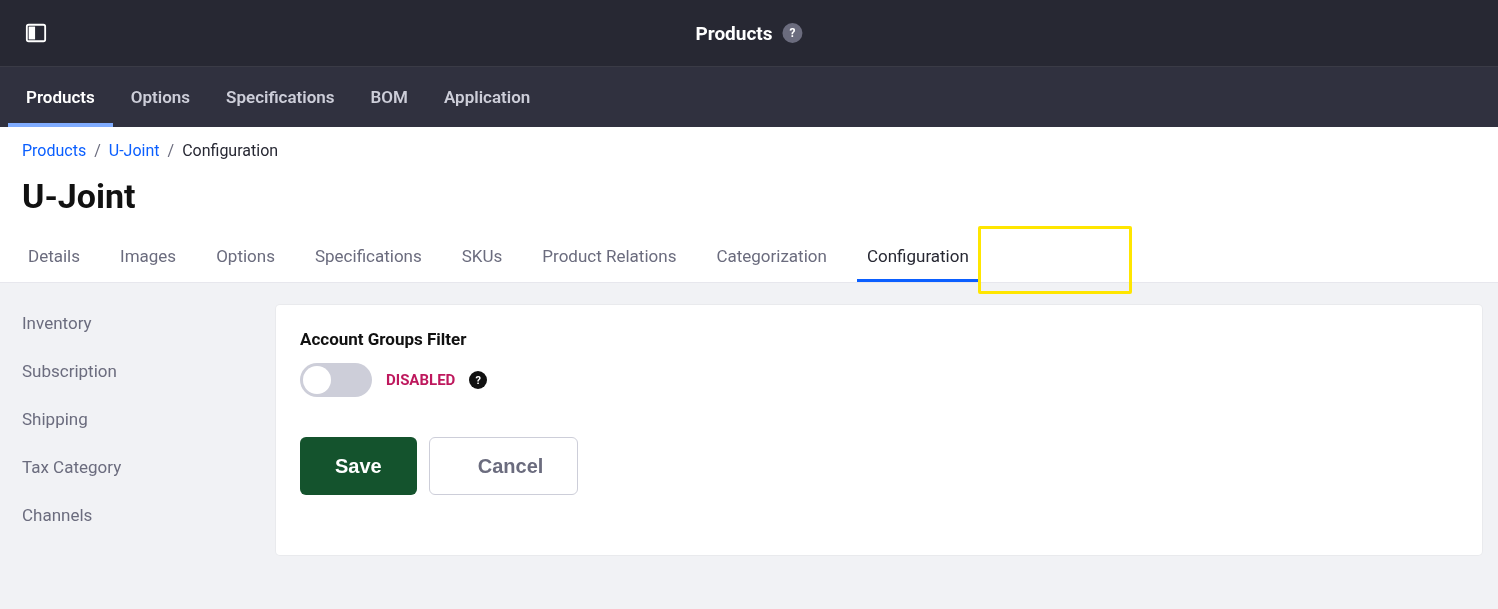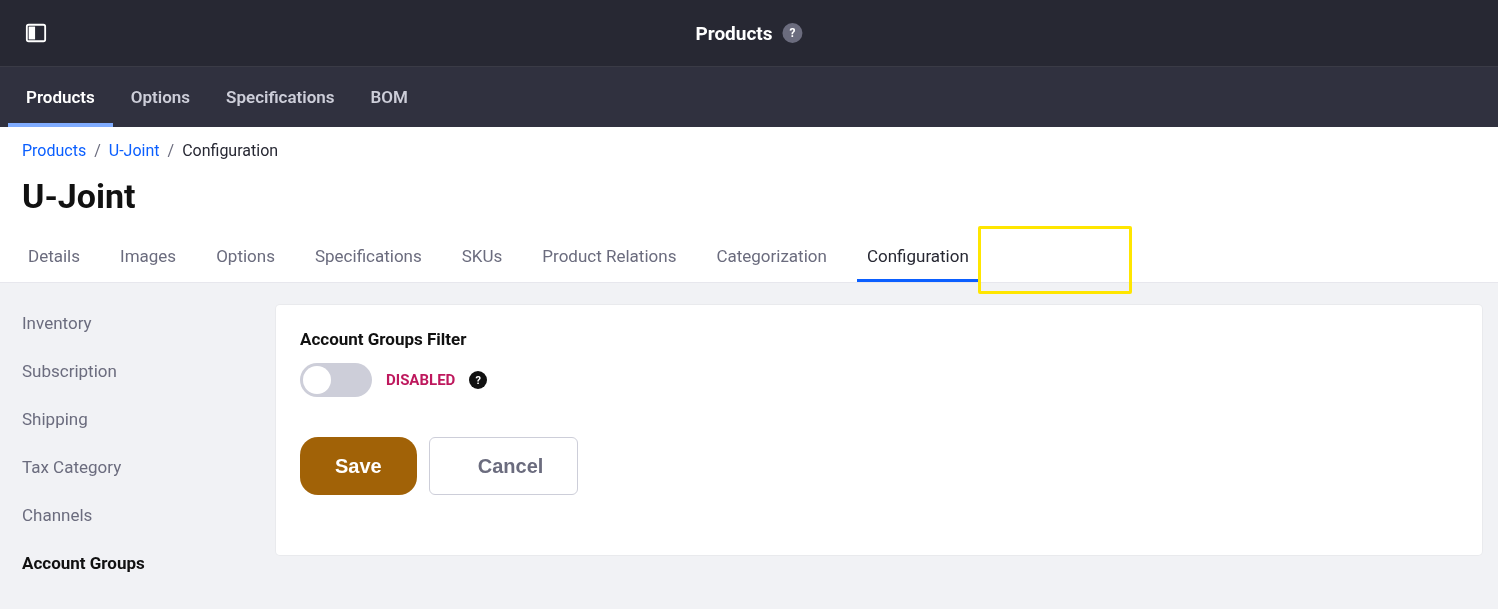--- a/index.html
+++ b/index.html
@@ -231,23 +231,22 @@
     padding: 0 34px;
     border-radius: 6px;
     font-size: 20px;
     font-weight: 600;
     display: inline-flex;
     align-items: center;
     justify-content: center;
     border: 1px solid transparent;
   }
   .btn-primary {
-    background: #a16207;
-    color: #fff;
-    border-radius: 18px;
+    background: #14532d;
+    color: #fff;
   }
   .btn-secondary {
     background: #fff;
     color: #6b6c7e;
     border-color: #cdced9;
     padding-left: 48px;
   }
 </style>
 </head>
 <body>
@@ -270,20 +269,23 @@
       <span>Products</span>
     </div>
   <div class="nav-item">
       <span>Options</span>
     </div>
   <div class="nav-item">
       <span>Specifications</span>
     </div>
   <div class="nav-item">
       <span>BOM</span>
+    </div>
+  <div class="nav-item">
+      <span>Application</span>
     </div>
 </div>
 
 <div class="breadcrumbs">
   <a href="#">Products</a>
   <span class="sep">/</span>
   <a href="#">U-Joint</a>
   <span class="sep">/</span>
   <span class="current">Configuration</span>
 </div>
@@ -304,21 +306,20 @@
   <div class="highlight-box" id="hlbox" style="left: 978.125px; top: -8px; width: 153.953px; height: 68px;"></div>
 </div>
 
 <div class="content-area">
   <div class="sidenav">
     <div class="side-item"><span>Inventory</span></div>
     <div class="side-item"><span>Subscription</span></div>
     <div class="side-item"><span>Shipping</span></div>
     <div class="side-item"><span>Tax Category</span></div>
     <div class="side-item"><span>Channels</span></div>
-    <div class="side-item active"><span>Account Groups</span></div>
   </div>
 
   <div class="main-panel">
     <div class="card">
       <div class="field-label">Account Groups Filter</div>
       <div class="toggle-row">
         <span class="toggle">
           <span class="knob"></span>
         </span>
         <span class="toggle-state">DISABLED</span>

